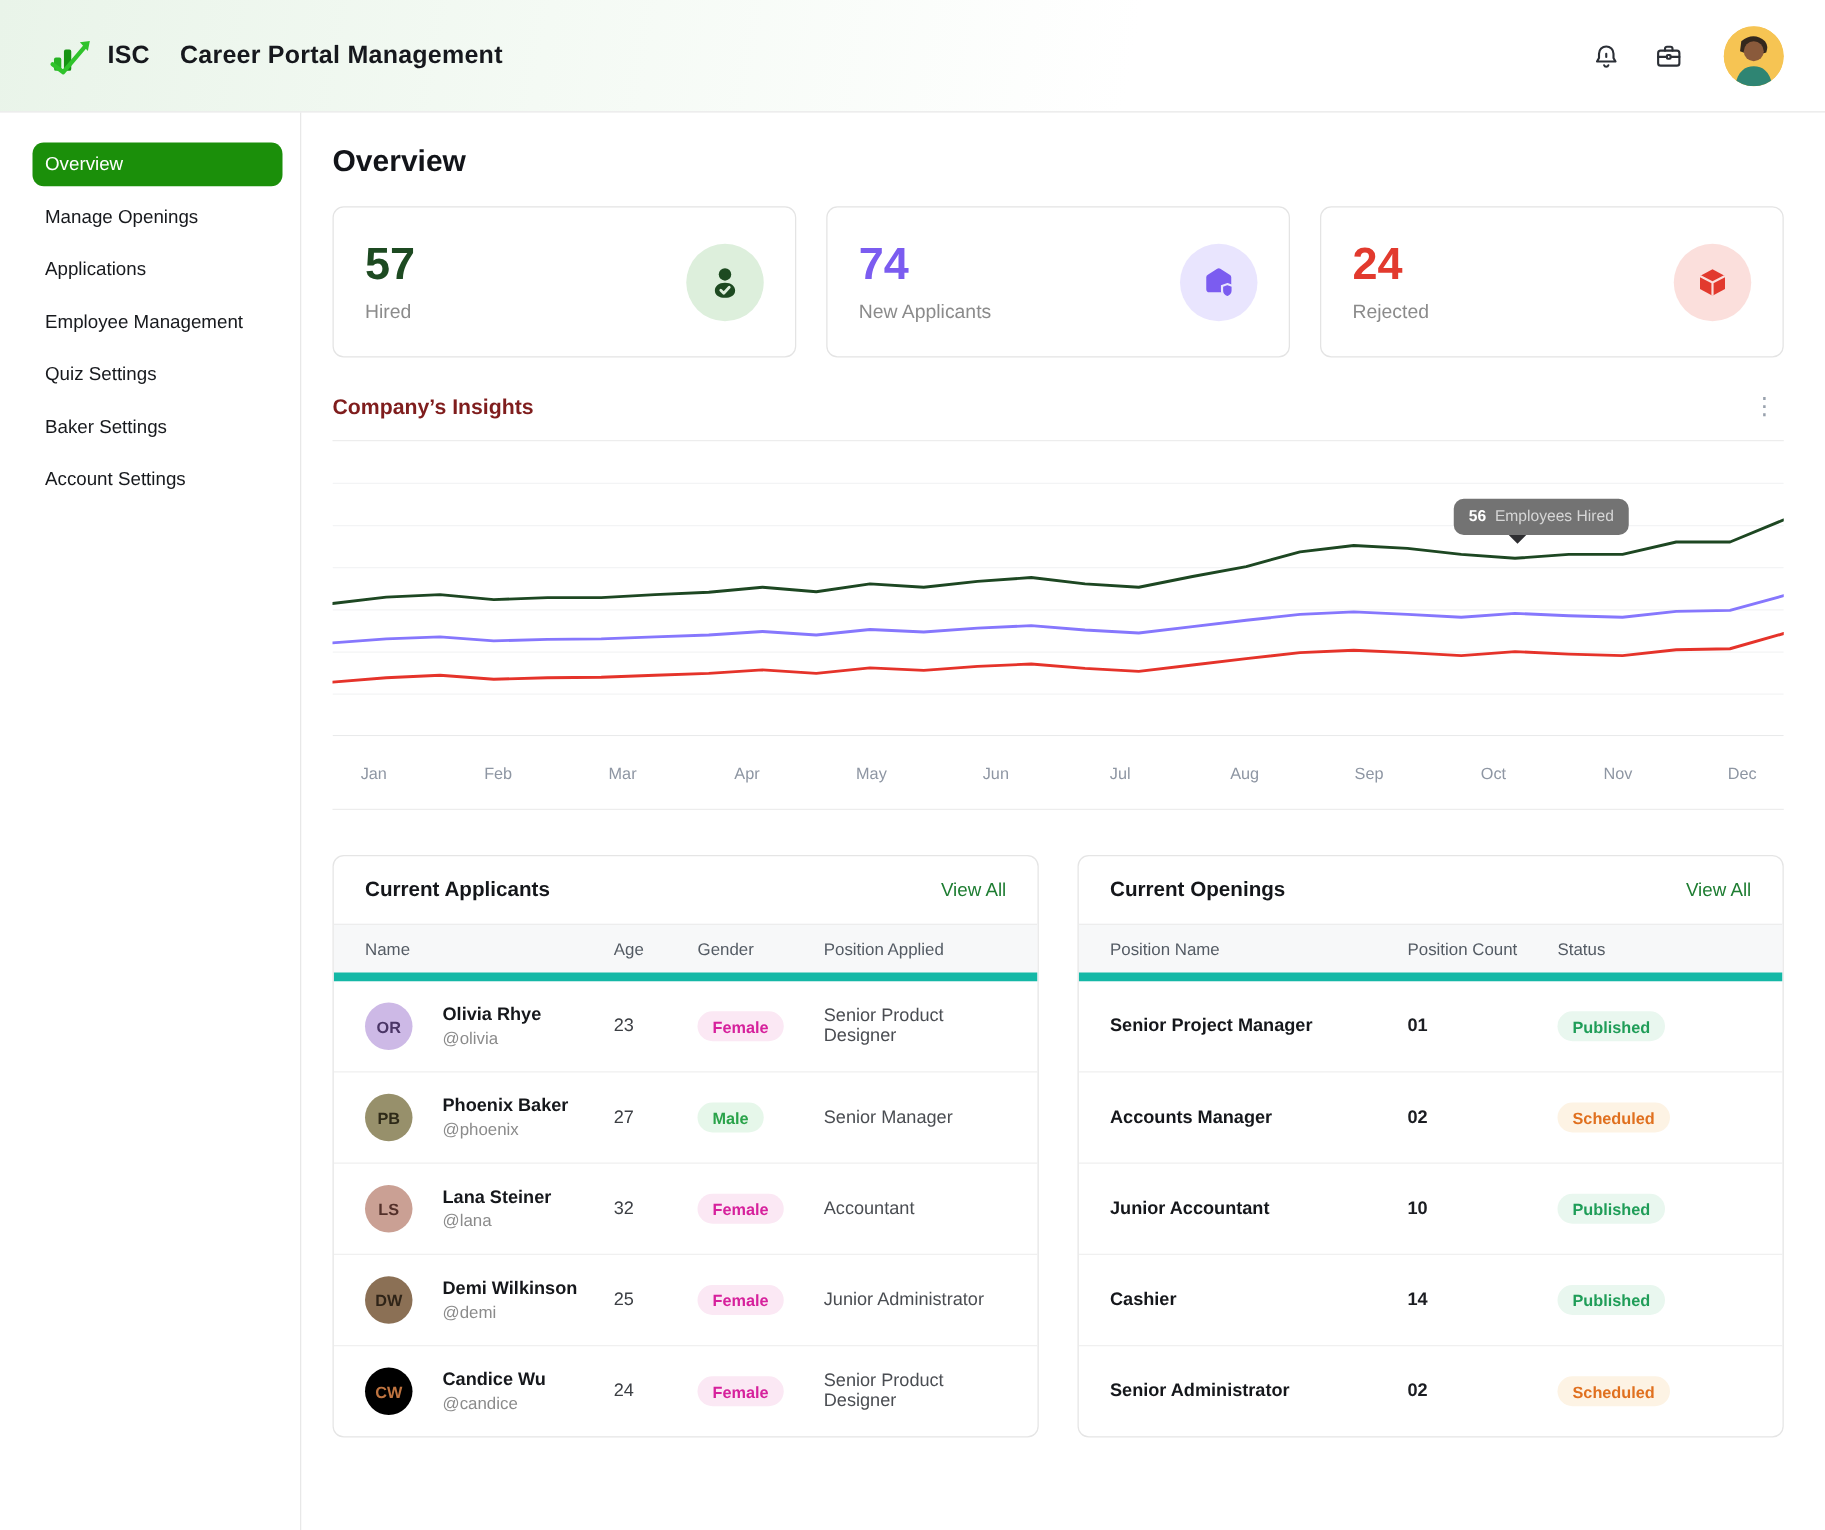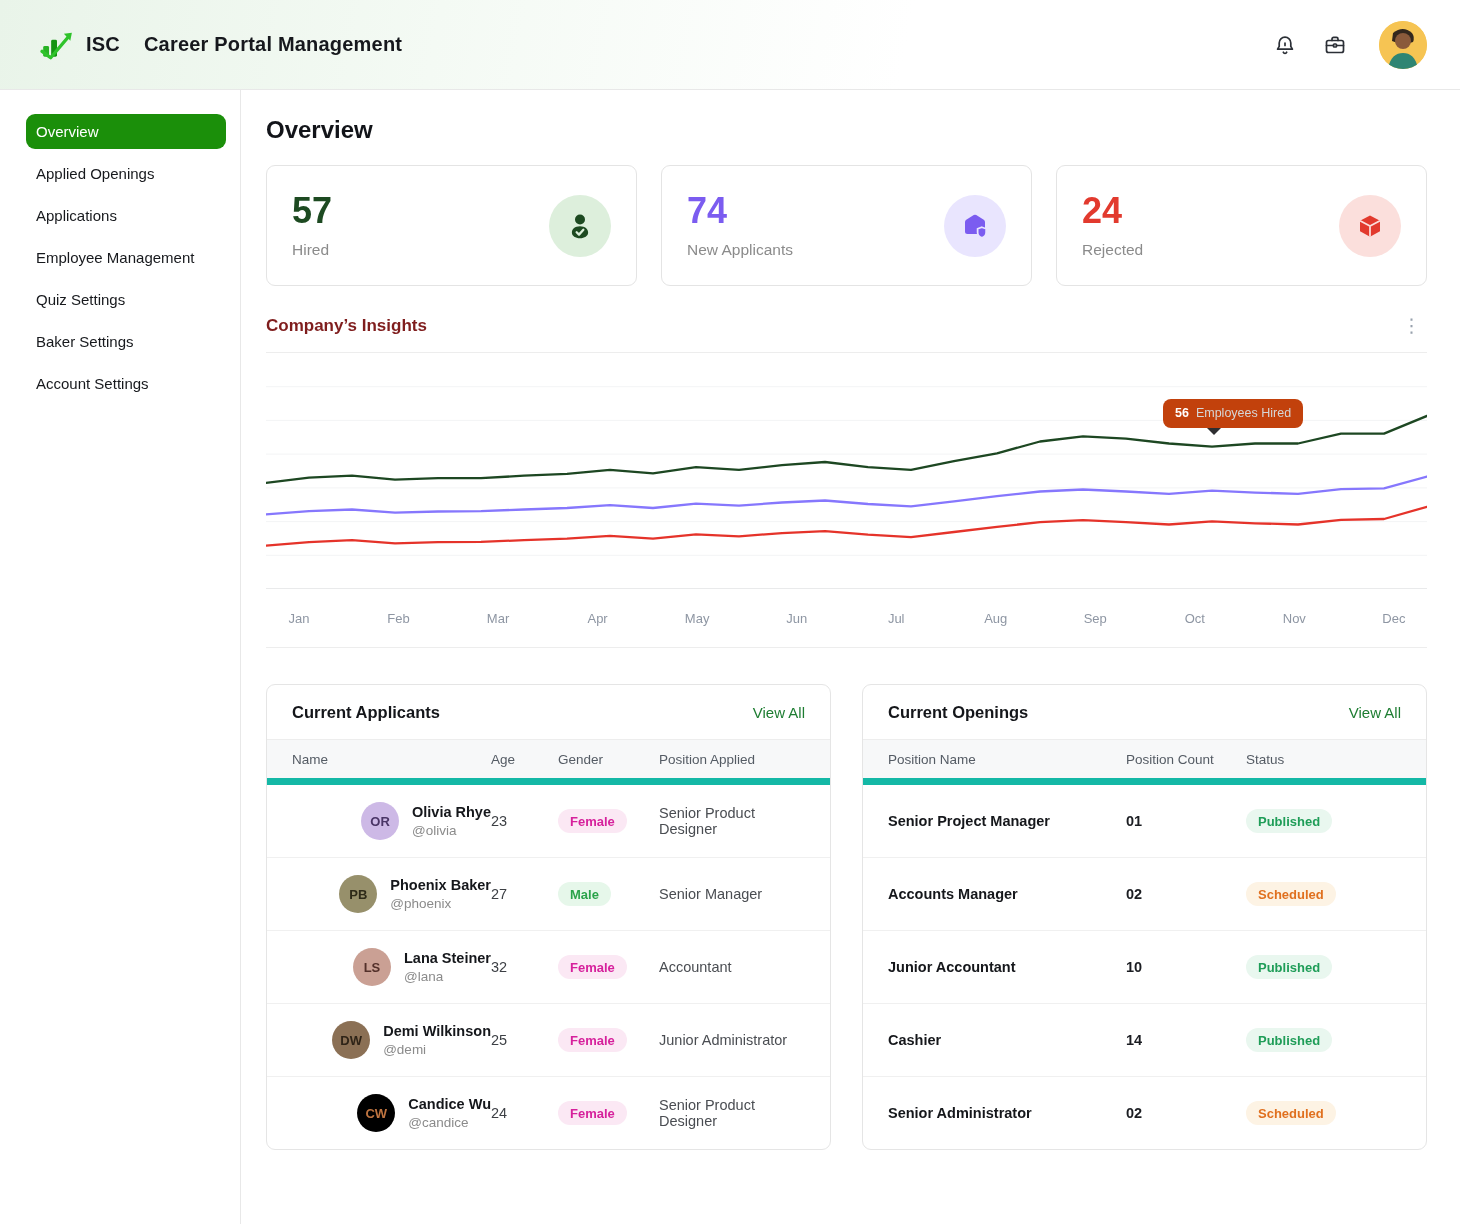--- a/index.html
+++ b/index.html
@@ -38,41 +38,41 @@
 
   
   .insights-head { margin-top:28px; display:flex; align-items:center; justify-content:space-between; }
   .insights-title { font-size:17px; font-weight:700; color:#7f1d1d; }
   .kebab { font-size:19px; color:#98a1ad; line-height:1; padding:2px 6px; cursor:pointer; letter-spacing:0; }
   .chart-wrap { position:relative; margin-top:15px; border-top:1px solid #ededed; }
   .chart-wrap svg.chart { display:block; width:100%; height:236px; }
   .month-axis { height:59px; display:flex; justify-content:space-between; align-items:center;
                 padding:0 18px; border-bottom:1px solid #ededed; }
   .month { font-size:13px; color:#8e96a3; width:30px; text-align:center; }
-  .tooltip { position:absolute; left:897px; top:46px; background:#c2410c; color:#fff; border-radius:8px;
+  .tooltip { position:absolute; left:897px; top:46px; background:#737373; color:#fff; border-radius:8px;
              padding:7px 12px 8px; font-size:12.5px; display:flex; gap:7px; align-items:center; white-space:nowrap; }
   .tooltip b { font-weight:700; }
   .tooltip span { color:#d6d6d6; }
   .tooltip:after { content:""; position:absolute; left:44px; top:100%; border:7px solid transparent; border-top-color:#2e2e31; }
 
   
   .tables-row { display:flex; gap:31px; margin-top:36px; }
   .table-card { flex:1; height:466px; border:1px solid #e5e5e5; border-radius:9px; background:#fff; overflow:hidden;
                 display:flex; flex-direction:column; }
   .card-head { height:54px; flex-shrink:0; display:flex; align-items:center; justify-content:space-between; padding:0 25px; }
   .card-title { font-size:16.5px; font-weight:700; color:#14161a; }
   .view-all { font-size:15px; font-weight:400; color:var(--viewall,#1e7d32); cursor:pointer; }
   .cols { height:46px; flex-shrink:0; background:#f7f8f9; border-top:1px solid #ededed; border-bottom:7px solid #14b8a6;
           display:grid; align-items:center; padding:0 25px; font-size:13.5px; color:#545b64; }
   .app-grid { grid-template-columns:199px 67px 101px 1fr; }
   .open-grid { grid-template-columns:238px 120px 1fr; }
   .t-body { flex:1; display:flex; flex-direction:column; }
   .t-row { flex:1; display:grid; align-items:center; padding:0 25px; border-bottom:1px solid #f0f0f0; }
   .t-row:last-child { border-bottom:none; }
-  .name-cell { display:flex; align-items:center; gap:13px;justify-content:flex-end; }
+  .name-cell { display:flex; align-items:center; gap:24px; }
   .avatar { width:38px; height:38px; border-radius:50%; flex-shrink:0; display:flex; align-items:center;
             justify-content:center; font-size:13px; font-weight:700; }
   .nstack { display:flex; flex-direction:column; gap:3px; }
   .nm { font-size:14.5px; font-weight:700; color:#15171b; }
   .hd { font-size:13.5px; color:#8b8b8b; }
   .age { font-size:14.5px; color:#3c3f44; }
   .pos { font-size:14.5px; color:#4a4d52; }
   .badge { display:inline-block; padding:4.5px 12px; border-radius:999px; font-size:13px; font-weight:700; }
   .open-name { font-size:14.5px; font-weight:700; color:#15171b; }
   .open-count { font-size:14.5px; font-weight:700; color:#1b1d22; }
@@ -111,21 +111,21 @@
         <path d="M9 48 c2 -12 8 -16 15 -16 s13 4 15 16 Z" fill="#2f8573"></path>
       </svg>
     </div>
   </div>
 </div>
 
 <div class="shell">
 
   <div class="sidebar">
       <div class="nav-item active">Overview</div>
-      <div class="nav-item">Applied Openings</div>
+      <div class="nav-item">Manage Openings</div>
       <div class="nav-item">Applications</div>
       <div class="nav-item">Employee Management</div>
       <div class="nav-item">Quiz Settings</div>
       <div class="nav-item">Baker Settings</div>
       <div class="nav-item">Account Settings</div>
     </div>
 
   <div class="main">
     <div class="page-title">Overview</div>
 

